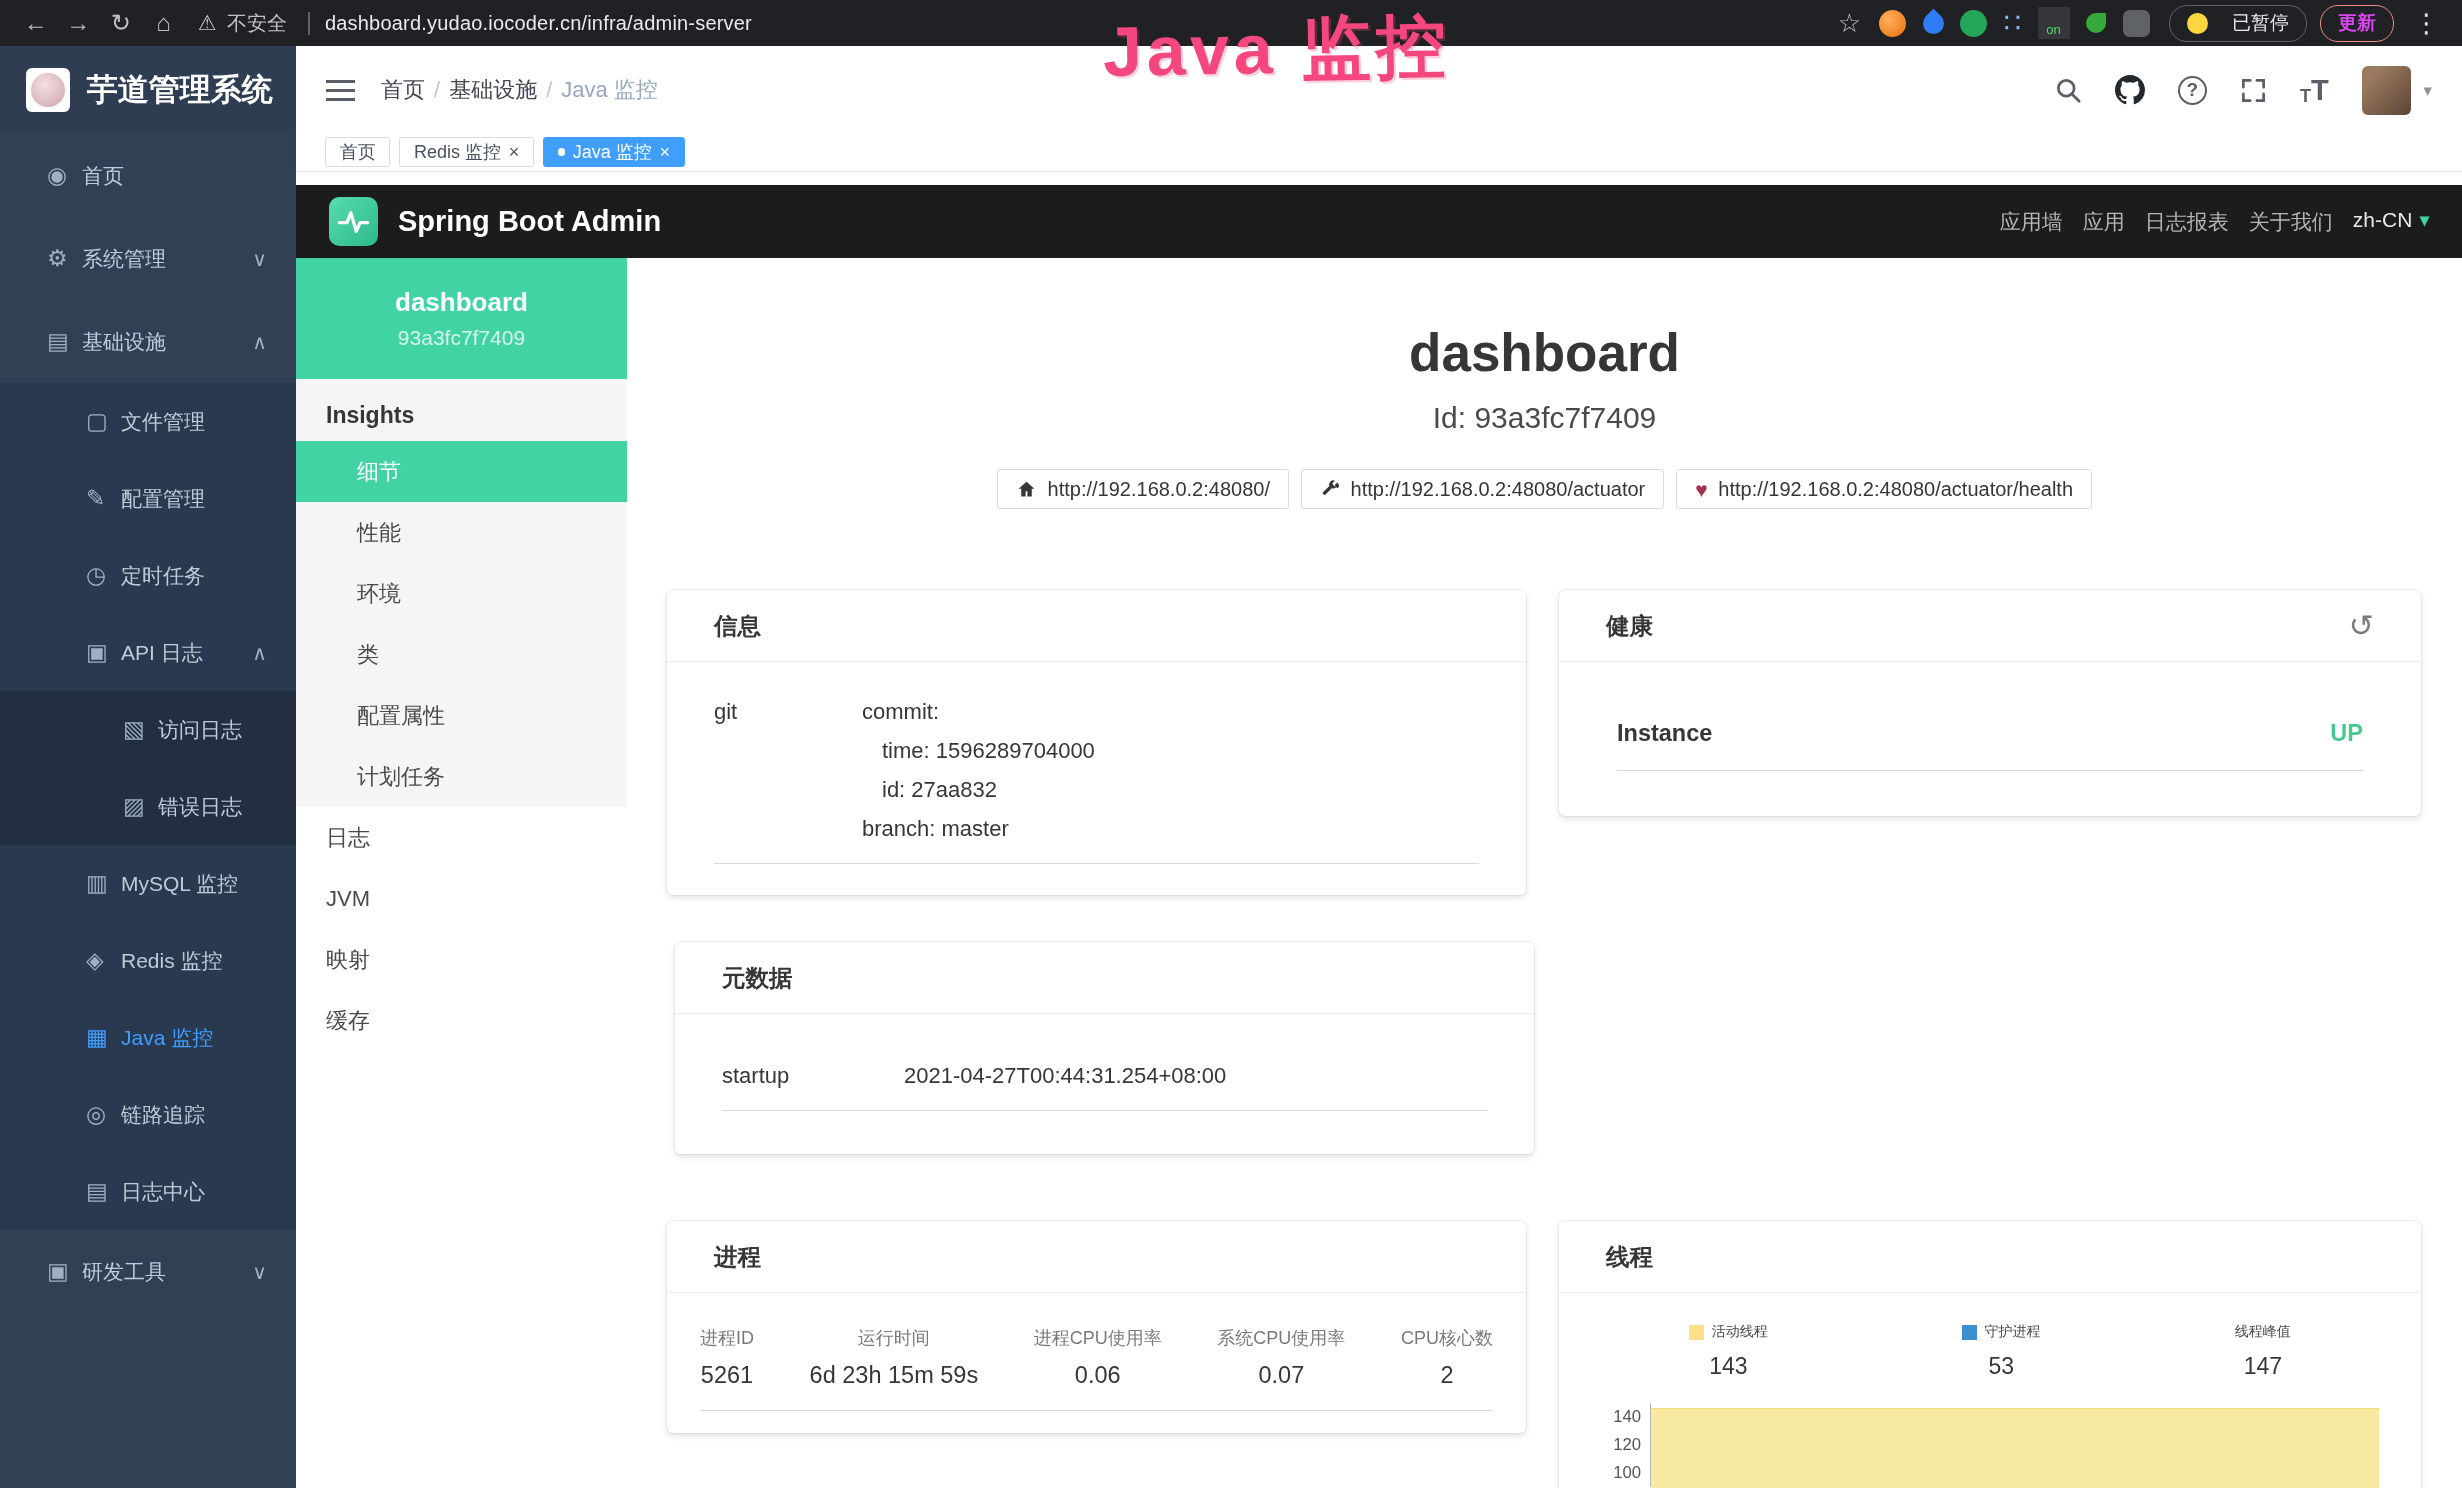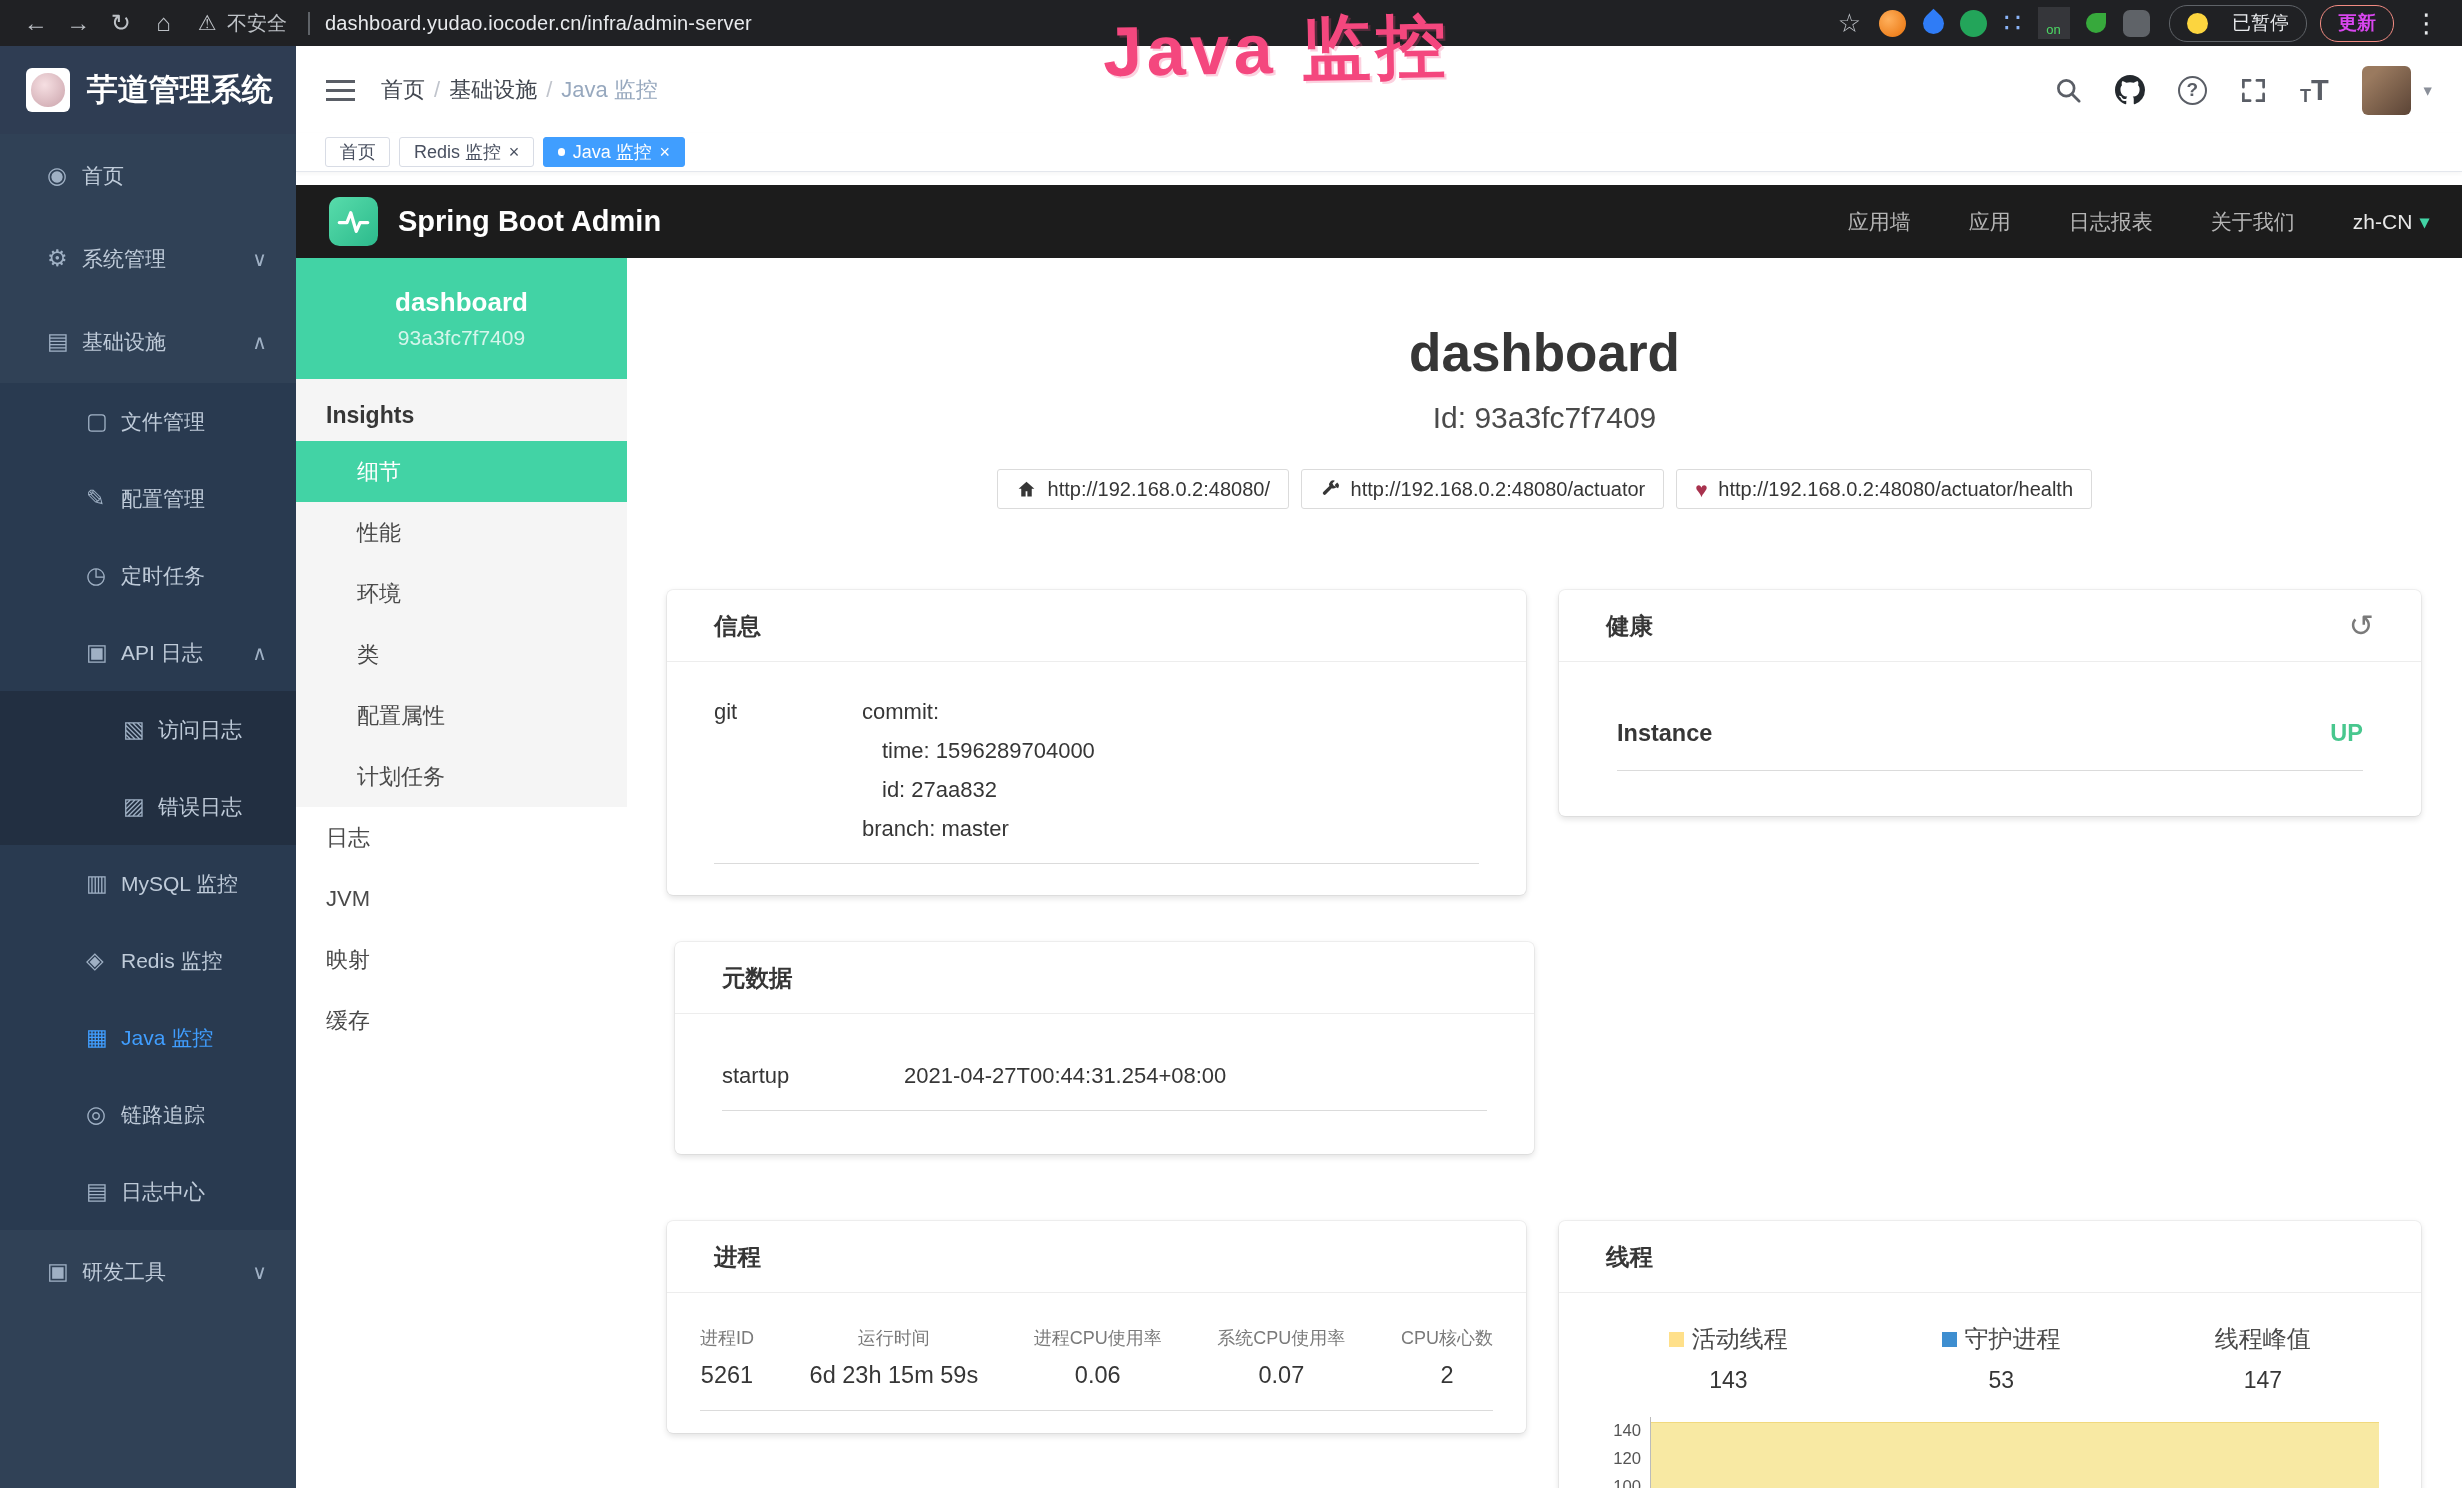--- a/index.html
+++ b/index.html
@@ -76,21 +76,21 @@
   .tag .x{font-style:normal;font-size:18px;line-height:1}
   .tag.active{background:#409eff;border-color:#409eff;color:#fff}
   .tdot{width:7.6px;height:7.6px;border-radius:50%;background:#fff;flex:none}
 
   
   .sba{position:absolute;left:296px;top:176px;right:0;bottom:0;background:#fff}
   .sba-top{margin-top:9px;height:73px;background:#1c1c1c;display:flex;align-items:center;padding:0 33px}
   .sba-logo{width:49px;height:49px;border-radius:10.6px;background:linear-gradient(135deg,#58dcab,#2cba8c);
             display:flex;align-items:center;justify-content:center;flex:none}
   .sba-brand{color:#fff;font-size:29px;font-weight:bold;margin-left:20px}
-  .sba-nav{margin-left:auto;display:flex;align-items:center;gap:58px}
+  .sba-nav{margin-left:auto;display:flex;align-items:flex-start;gap:20px}
   .nitem{font-size:21px;color:#b5b5b5;white-space:nowrap}
   .sba-lang{font-size:21px;color:#e8e8e8;display:flex;align-items:center;gap:7.6px}
   .lcaret{color:#42d3a5;font-size:18px;font-weight:bold}
 
   .sba-body{display:flex;height:1230px}
   .sba-side{width:331px;flex:none;background:#fff}
   .sba-app{height:121px;background:#42d3a5;color:#fff;display:flex;flex-direction:column;
            align-items:center;justify-content:center;gap:7.6px}
   .an{font-size:26px;font-weight:bold}
   .aid{font-size:21px;color:rgba(255,255,255,.78)}
@@ -135,21 +135,21 @@
 
   .proc-body{padding:33px 33px 0}
   .proc-row{display:flex;justify-content:space-between;border-bottom:1.5px solid #dbdbdb;padding-bottom:21px}
   .pcol{text-align:center}
   .plabel{font-size:18px;color:#7a7a7a;white-space:nowrap}
   .pvalue{font-size:23.5px;color:#363636;margin-top:12px}
 
   .thr-body{padding:30px 33px 0}
   .legend{display:flex;justify-content:space-around}
   .leg{text-align:center}
-  .legtop{display:flex;align-items:center;justify-content:center;gap:7.6px;font-size:24px;color:#4a4a4a}
+  .legtop{display:flex;align-items:center;justify-content:center;gap:7.6px;font-size:14px;color:#4a4a4a}
   .sw{width:15px;height:15px;flex:none}
   .sw-y{background:#ffe08a}
   .sw-b{background:#3e8ed0}
   .legval{font-size:23px;color:#363636;margin-top:12px}
   .chart{display:flex;margin-top:23px}
   .yaxis{width:49px;flex:none;text-align:right;padding-right:9px;font-size:16.7px;color:#555}
   .tick{height:28px;line-height:28px}
   .plot{flex:1;position:relative;border-left:1.5px solid #bbb}
   .area{position:absolute;left:0;right:9px;top:4.6px;height:303px;background:#f8e9a3;border-top:1.5px solid #f1d97e}
 

